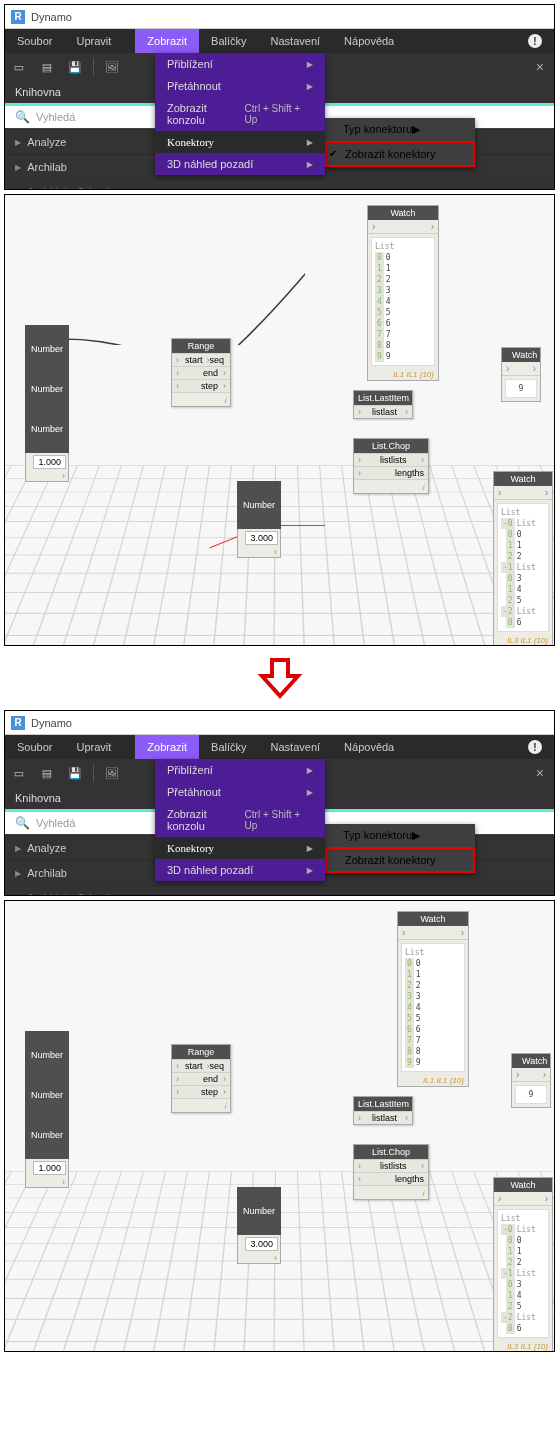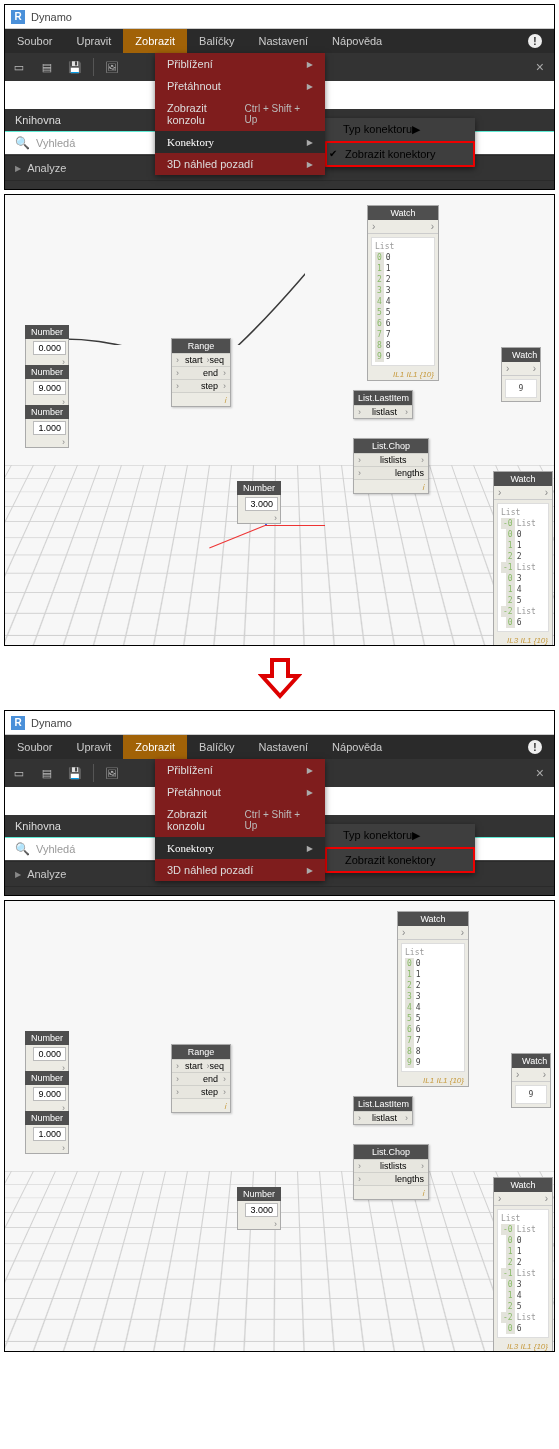--- a/index.html
+++ b/index.html
@@ -8,40 +8,40 @@
   .panel { border: 1px solid #000; margin: 4px; position: relative; overflow: hidden; }
   
   
   .titlebar { background: #fff; display: flex; align-items: center; height: 24px; padding: 0 6px; border-bottom: 1px solid #ccc; }
   .titlebar .logo { width: 14px; height: 14px; background: #4a90d9; margin-right: 6px; display:flex;align-items:center;justify-content:center;color:#fff;font-weight:bold;font-size:10px;}
   .titlebar .title { color: #444; }
   
   
   .menubar { background: #2a2a2a; color: #ccc; display: flex; align-items: center; height: 24px; position: relative; }
   .menubar .menuitem { padding: 0 12px; line-height: 24px; cursor: pointer; }
-  .menubar .menuitem.active { background: #a16207; color: #fff; }
+  .menubar .menuitem.active { background: #8b5cf6; color: #fff; margin-left: 12px; }
   .menubar .info { margin-left: auto; margin-right: 12px; width:14px;height:14px;border-radius:50%;background:#eee;color:#222;display:flex;align-items:center;justify-content:center;font-weight:bold;font-size:10px;}
   
   
   .toolbar { background: #333; display: flex; align-items: center; height: 28px; }
   .toolbar .tb-btn { width: 28px; height: 28px; display:flex;align-items:center;justify-content:center; color:#bbb; cursor:pointer;}
   .toolbar .sep { width:1px; height:18px; background:#555; margin:0 4px;}
   .closebtn { margin-left:auto; margin-right:10px; color:#aaa; font-size:14px; cursor:pointer;}
   
   
   .library { background: #333; }
-  .lib-title { color:#ddd; padding:5px 10px; border-bottom:1px solid #5eead4;margin-top:28px;}
+  .lib-title { color:#ddd; padding:5px 10px; border-bottom:3px solid #5eead4;}
   .search { background:#fff; margin:0; padding:4px 10px; display:flex; align-items:center; border-bottom:1px solid #444;}
   .search .sicn { margin-right:6px; font-size:12px; color:#222;}
   .search .stxt { color:#999; }
   .lib-item { color:#ccc; padding:6px 10px; display:flex; align-items:center; border-top:1px solid #2a2a2a; cursor:pointer;}
   .lib-item .caret { margin-right:6px; font-size:8px; color:#888;}
   
   
-  .dropdown { position:absolute; background:#7f1d1d; color:#ddd; min-width:170px; z-index:100; box-shadow:0 2px 6px rgba(0,0,0,0.5);}
+  .dropdown { position:absolute; background:#4c1d95; color:#ddd; min-width:170px; z-index:100; box-shadow:0 2px 6px rgba(0,0,0,0.5);}
   .dropdown .dd-item { padding:5px 12px; display:flex; align-items:center; cursor:pointer; position:relative;}
   .dropdown .dd-item.hl { background:#2a2a2a; color:#fff;font-family:Liberation Serif, serif;}
   .dropdown .dd-item .shortcut { margin-left:auto; color:#bbb; font-size:10px;}
   .dropdown .dd-item .subarrow { margin-left:auto; font-size:8px; color:#aaa;}
   .submenu { position:absolute; left:100%; top:0; background:#3e3e3e; min-width:150px; box-shadow:0 2px 6px rgba(0,0,0,0.5);}
   .submenu .dd-item { padding:5px 18px;}
   .submenu .dd-item .check { position:absolute; left:4px; font-size:10px;}
   .redbox { border:2px solid #e00; border-radius:1px;}
   
   
@@ -65,21 +65,21 @@
   .node { position:absolute; background:#e7e6df; border:1px solid #aaa; font-size:9px; box-shadow:1px 1px 2px rgba(0,0,0,0.2);}
   .node .head { background:#4f4f4f; color:#fff; text-align:center; padding:2px 4px; font-size:9px;}
   .node .row { display:flex; justify-content:space-between; align-items:center; border-top:1px solid #d0d0cb; padding:1px 4px; min-height:13px;}
   .node .row .port-l, .node .row .port-r { width:8px; color:#888; font-size:9px;}
   .node .row .port-r { text-align:right;}
   .node .row .lbl-l { flex:1; text-align:right; padding-left:2px;}
   .node .row .lbl-r { flex:1; padding-right:2px;}
   .node .footer { text-align:right; padding:1px 4px; color:#c79b3f; font-style:italic; font-size:8px; border-top:1px solid #d0d0cb; background:#ecebe4;}
   
   .numnode { position:absolute; font-size:9px;}
-  .numnode .head { background:#4f4f4f; color:#fff; text-align:left; padding:2px 6px;}
+  .numnode .head { background:#4f4f4f; color:#fff; text-align:left; padding:19px 6px;}
   .numnode .body { background:#ecebe4; border:1px solid #aaa; border-top:none; display:flex; align-items:flex-end;flex-direction:column;}
   .numnode .body .val { background:#fff; border:1px solid #bbb; padding:1px 4px; margin:2px; min-width:28px; text-align:right;}
   .numnode .body .port { padding:0 3px; color:#888;}
   
   .watchnode { position:absolute; font-size:9px; background:#ecebe4; border:1px solid #aaa;}
   .watchnode .head { background:#4f4f4f; color:#fff; text-align:center; padding:2px 10px;}
   .watchnode .top { display:flex; justify-content:space-between; padding:1px 4px; border-bottom:1px solid #ccc; font-size:10px; color:#888;}
   .watchnode .content { background:#fff; margin:3px; padding:3px; font-family:Consolas,monospace; font-size:8px; line-height:11px; color:#444; border:1px solid #ddd;}
   .watchnode .content .idx { display:inline-block; background:#e3e3db; padding:0 2px; margin-right:2px; color:#8b6;}
   .watchnode .content .dim { color:#999;}

